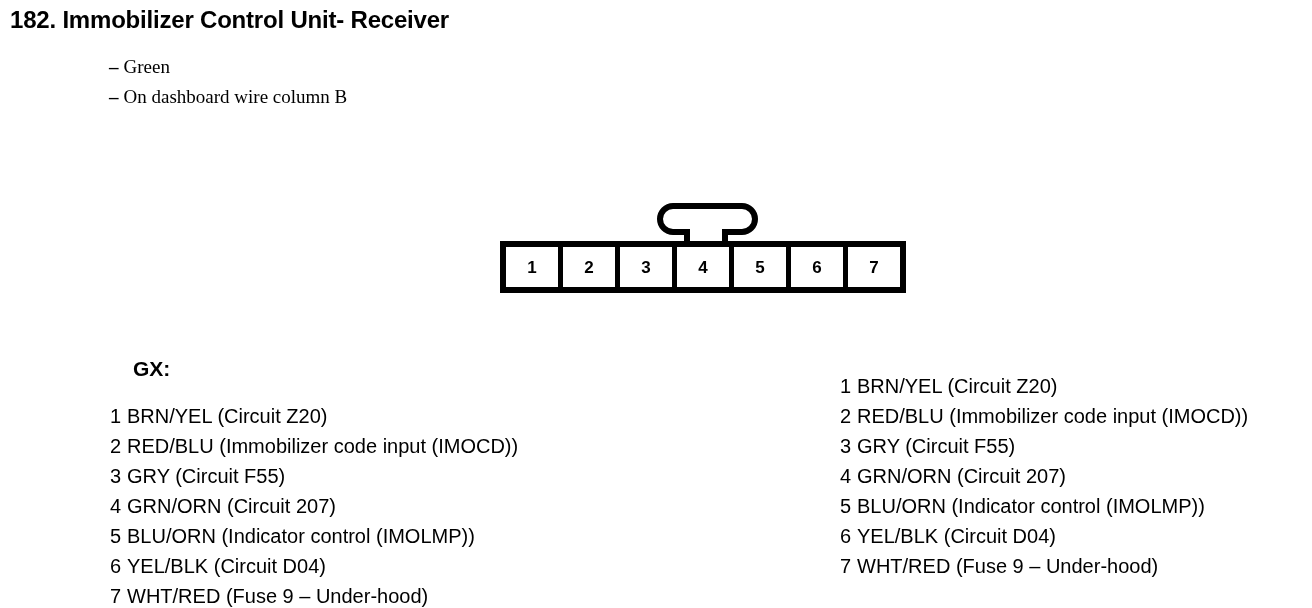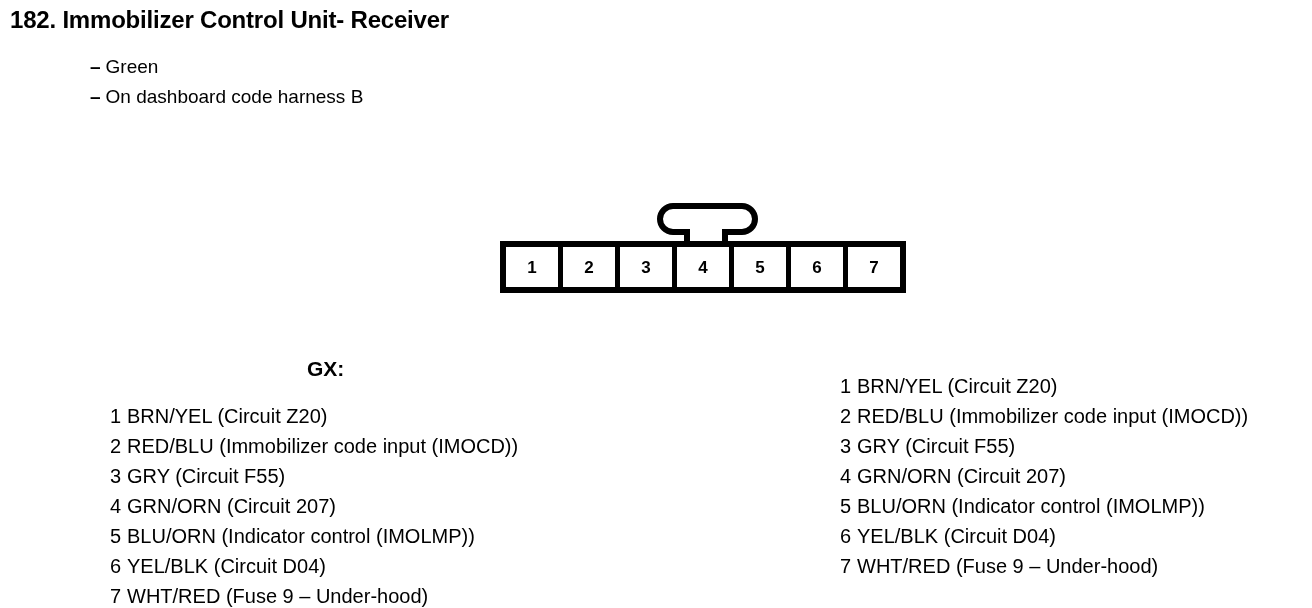--- a/index.html
+++ b/index.html
@@ -25,23 +25,24 @@
     top: 1px;
     font-size: 24px;
     font-weight: bold;
     letter-spacing: -0.2px;
     white-space: nowrap;
     line-height: 38px;
   }
 
   .subpoints {
     position: absolute;
-    left: 90px;
+    left: 109px;
     top: 52px;
     line-height: 30px;
+    font-family: Liberation Serif, serif;
   }
   .subpoint {
     font-size: 19px;
     white-space: nowrap;
     height: 30px;
   }
   .subpoint .dash {
     font-weight: bold;
     margin-right: 5px;
   }
@@ -119,21 +120,20 @@
   .col-left  { left: 110px; }
   .col-right { left: 840px; }
 
   .col-heading {
     font-size: 21px;
     font-weight: bold;
     margin-left: 23px;
     height: 30px;
     line-height: 26px;
     white-space: nowrap;
-    text-align: center;
   }
   .pin-list {
     margin-top: 15px;
   }
   .pin-row {
     font-size: 20px;
     height: 30px;
     line-height: 30px;
     white-space: nowrap;
   }
@@ -145,21 +145,21 @@
 </head>
 <body>
 
 <div class="page-title">182. Immobilizer Control Unit- Receiver</div>
 
 <div class="subpoints">
   <div class="subpoint">
     <span class="dash">–</span><span>Green</span>
   </div>
   <div class="subpoint">
-    <span class="dash">–</span><span>On dashboard code harness B</span>
+    <span class="dash">–</span><span>On dashboard wire column B</span>
   </div>
 </div>
 
 <div class="connector">
   <div class="latch"></div>
   <div class="latch-neck"></div>
   <div class="latch-neck-fill"></div>
   <div class="pin-block">
     <div class="pin-cell">1</div>
     <div class="pin-cell">2</div>

